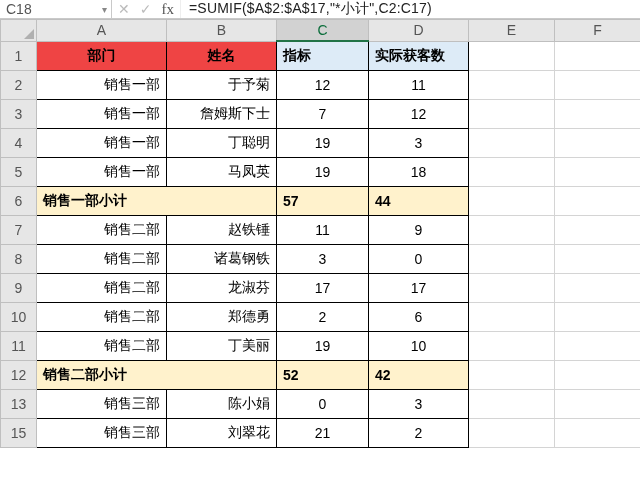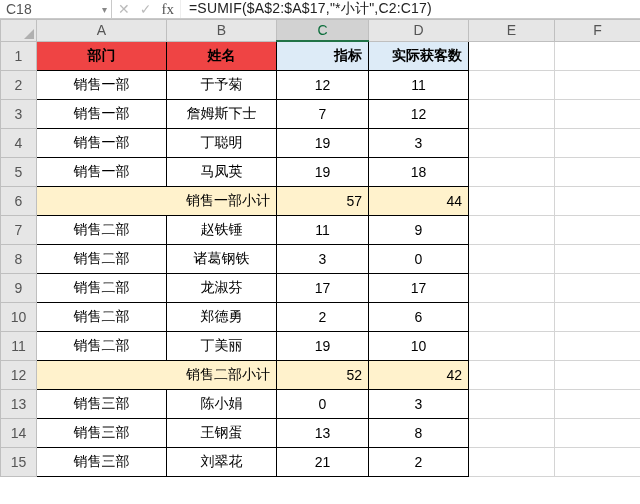--- a/index.html
+++ b/index.html
@@ -90,26 +90,26 @@
     height: 29px;
     padding: 0 6px;
     vertical-align: middle;
     white-space: nowrap;
     overflow: hidden;
   }
   
   td.data { border: 1px solid #000; }
   
   tr.header td.data.a, tr.header td.data.b { background: #ef4444; text-align: center; font-weight: bold; }
-  tr.header td.data.c, tr.header td.data.d { background: #DDEBF7; text-align: right; font-weight: bold; }
-  
-  tr.drow td.data.a, tr.drow td.data.b { text-align: center; }
+  tr.header td.data.c, tr.header td.data.d { background: #DDEBF7; text-align: left; font-weight: bold; }
+  
+  tr.drow td.data.a, tr.drow td.data.b { text-align: right; }
   tr.drow td.data.c, tr.drow td.data.d { text-align: center; }
   
-  tr.sub td.data { background: #FFF2CC; font-weight: normal; text-align: right; }
+  tr.sub td.data { background: #FFF2CC; font-weight: bold; text-align: left; }
   
   th.colhdr.active { background: #d2d2d2; color:#0a6d3a; border-bottom:2px solid #217346;}
 </style>
 </head>
 <body>
 
 <div class="app">
 
   <div class="formula-bar">
     <div class="name-box">
@@ -263,29 +263,20 @@
           <tr class="drow">
             <td class="rowhdr">13</td>
             <td class="cell data a">销售三部</td>
             <td class="cell data b">陈小娟</td>
             <td class="cell data c">0</td>
             <td class="cell data d">3</td>
             <td class="cell"></td>
             <td class="cell"></td>
           </tr>
           <tr class="drow">
-            <td class="rowhdr">14</td>
-            <td class="cell data a">销售三部</td>
-            <td class="cell data b">王钢蛋</td>
-            <td class="cell data c">13</td>
-            <td class="cell data d">8</td>
-            <td class="cell"></td>
-            <td class="cell"></td>
-          </tr>
-          <tr class="drow">
             <td class="rowhdr">15</td>
             <td class="cell data a">销售三部</td>
             <td class="cell data b">刘翠花</td>
             <td class="cell data c">21</td>
             <td class="cell data d">2</td>
             <td class="cell"></td>
             <td class="cell"></td>
           </tr>
         </tbody>
     </table>

